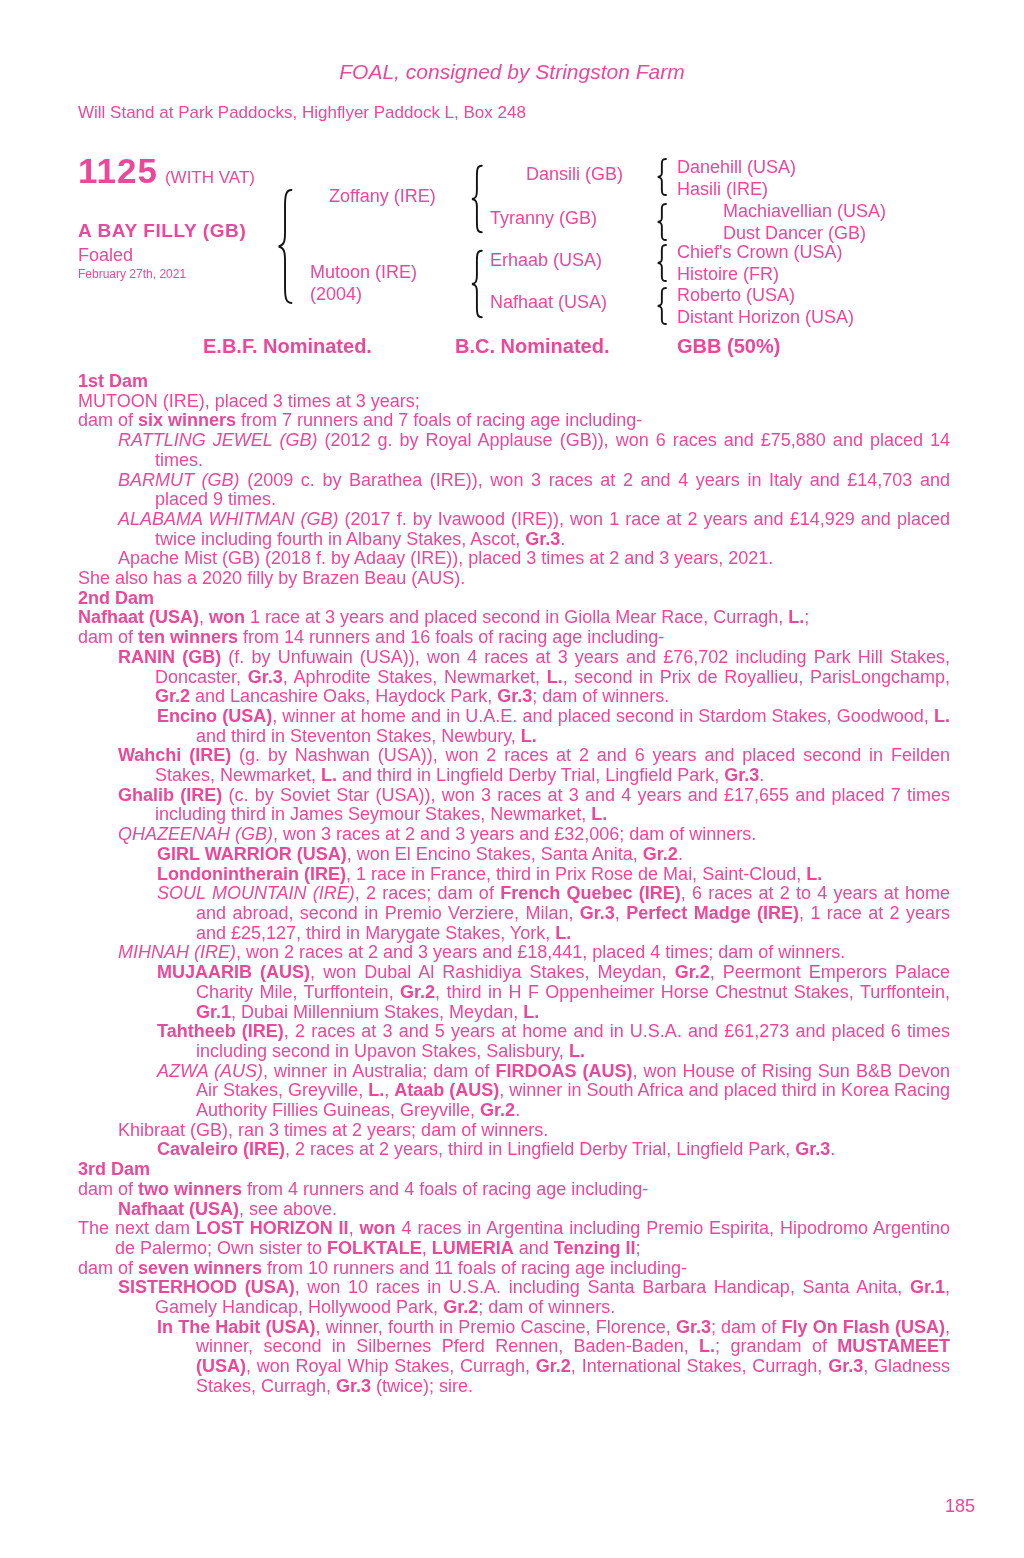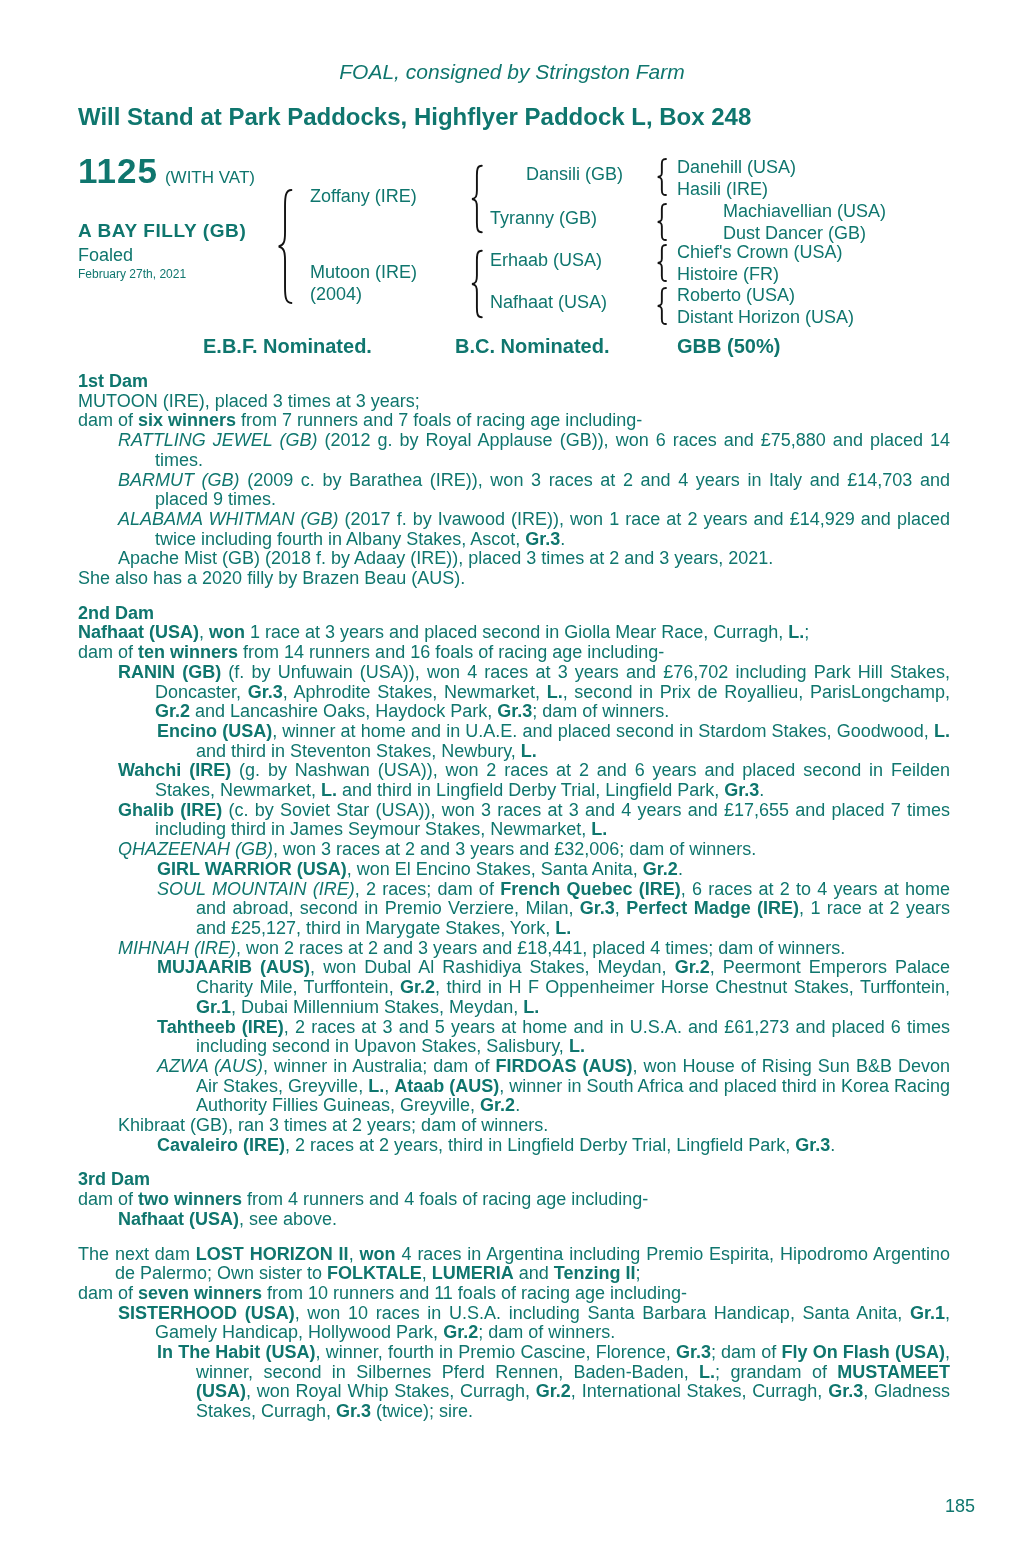--- a/index.html
+++ b/index.html
@@ -1,25 +1,25 @@
 <!DOCTYPE html>
 <html><head>
 <meta charset="utf-8">
 <style>
   * { box-sizing: border-box; }
   html, body { margin:0; padding:0; background:#d8d8d8; }
   .page {
     position:relative; width:1024px; height:1558px; margin:0 auto;
-    background:#ffffff; color:#0f766e; overflow:hidden;
+    background:#ffffff; color:#ec4899; overflow:hidden;
     font-family:"Liberation Sans","DejaVu Sans",sans-serif;
   }
   .consign-title { position:absolute; top:60px; left:0; width:100%;
     text-align:center; font-style:italic; font-size:21px; }
   .stand-line { position:absolute; top:103px; left:78px;
-    font-weight:700; font-size:24px;text-align:right; }
+    font-weight:400; font-size:17px;text-align:right; }
 
   .lot-row { position:absolute; left:78px; top:151px; white-space:nowrap; }
   .lot-number { font-size:35px; font-weight:700; letter-spacing:1px; }
   .lot-vat { font-size:17px; margin-left:7px; }
   .horse-desc { position:absolute; left:78px; top:220px;
     font-weight:700; font-size:19px; letter-spacing:0.6px; }
   .foaled-label { position:absolute; left:78px; top:245px; font-size:18px; }
   .foaled-date  { position:absolute; left:78px; top:267px; font-size:12px; }
 
   .ped-name { position:absolute; font-size:18px; line-height:21.5px; white-space:nowrap; }
@@ -28,21 +28,21 @@
   .brace path { stroke:#131313; fill:none; stroke-width:1.9;
     vector-effect:non-scaling-stroke; stroke-linecap:round; }
 
   .nom { position:absolute; top:335px; font-weight:700; font-size:20px; white-space:nowrap; }
   .nom-ebf { left:203px; } .nom-bc { left:455px; } .nom-gbb { left:677px; }
 
   .body-copy { position:absolute; left:78px; top:372px; width:872px;
     font-size:18px; line-height:19.7px; }
   .body-copy p { margin:0; text-align:justify; }
   .damh { margin:0; font-size:18px; font-weight:700; line-height:19.7px; }
-  .gap { margin-top:15px; }
+  .gap { }
   .p0 { }
   .pA { padding-left:37px;  text-indent:-37px; }
   .p1 { padding-left:77px;  text-indent:-37px; }
   .p2 { padding-left:118px; text-indent:-39px; }
   .b { font-weight:700; }
   .i { font-style:italic; }
 
   .page-number { position:absolute; top:1496px; left:945px; font-size:18px; }
 </style>
 </head>
@@ -75,21 +75,21 @@
   <svg class="brace" style="left:656px;top:203px;width:11px;height:38px;" viewBox="0 0 16 100" preserveAspectRatio="none">
       <path d="M14.5,2.5 C9,2.5 8.5,8 8.5,16 L8.5,38 C8.5,46 7.5,49 2.5,50 C7.5,51 8.5,54 8.5,62 L8.5,84 C8.5,92 9,97.5 14.5,97.5"></path>
     </svg>
   <svg class="brace" style="left:656px;top:244px;width:11px;height:38px;" viewBox="0 0 16 100" preserveAspectRatio="none">
       <path d="M14.5,2.5 C9,2.5 8.5,8 8.5,16 L8.5,38 C8.5,46 7.5,49 2.5,50 C7.5,51 8.5,54 8.5,62 L8.5,84 C8.5,92 9,97.5 14.5,97.5"></path>
     </svg>
   <svg class="brace" style="left:656px;top:287px;width:11px;height:38px;" viewBox="0 0 16 100" preserveAspectRatio="none">
       <path d="M14.5,2.5 C9,2.5 8.5,8 8.5,16 L8.5,38 C8.5,46 7.5,49 2.5,50 C7.5,51 8.5,54 8.5,62 L8.5,84 C8.5,92 9,97.5 14.5,97.5"></path>
     </svg>
 
-  <div class="ped-name" style="left:310px;top:186px;">Zoffany (IRE)</div>
+  <div class="ped-name" style="left:329px;top:186px;">Zoffany (IRE)</div>
   <div class="ped-name" style="left:310px;top:262px;">
     <div>Mutoon (IRE)</div>
     <div>(2004)</div>
   </div>
   <div class="ped-name" style="left:490px;top:164px;margin-left:36px;">Dansili (GB)</div>
   <div class="ped-name" style="left:490px;top:208px;">Tyranny (GB)</div>
   <div class="ped-name" style="left:490px;top:250px;">Erhaab (USA)</div>
   <div class="ped-name" style="left:490px;top:292px;">Nafhaat (USA)</div>
 
   <div class="ped-name" style="left:677px;top:157px;">
@@ -129,20 +129,21 @@
     <section class="gap">
       <h2 class="damh">2nd Dam</h2>
       <p class="p0"><span class="b">Nafhaat (USA)</span><span>, </span><span class="b">won</span><span> 1 race at 3 years and placed second in Giolla Mear Race, Curragh, </span><span class="b">L.</span><span>;</span></p>
       <p class="p0"><span>dam of </span><span class="b">ten winners</span><span> from 14 runners and 16 foals of racing age including-</span></p>
       <p class="p1"><span class="b">RANIN (GB)</span><span> (f. by Unfuwain (USA)), won 4 races at 3 years and £76,702 including Park Hill Stakes, Doncaster, </span><span class="b">Gr.3</span><span>, Aphrodite Stakes, Newmarket, </span><span class="b">L.</span><span>, second in Prix de Royallieu, ParisLongchamp, </span><span class="b">Gr.2</span><span> and Lancashire Oaks, Haydock Park, </span><span class="b">Gr.3</span><span>; dam of winners.</span></p>
       <p class="p2"><span class="b">Encino (USA)</span><span>, winner at home and in U.A.E. and placed second in Stardom Stakes, Goodwood, </span><span class="b">L.</span><span> and third in Steventon Stakes, Newbury, </span><span class="b">L.</span></p>
       <p class="p1"><span class="b">Wahchi (IRE)</span><span> (g. by Nashwan (USA)), won 2 races at 2 and 6 years and placed second in Feilden Stakes, Newmarket, </span><span class="b">L.</span><span> and third in Lingfield Derby Trial, Lingfield Park, </span><span class="b">Gr.3</span><span>.</span></p>
       <p class="p1"><span class="b">Ghalib (IRE)</span><span> (c. by Soviet Star (USA)), won 3 races at 3 and 4 years and £17,655 and placed 7 times including third in James Seymour Stakes, Newmarket, </span><span class="b">L.</span></p>
       <p class="p1"><span class="i">QHAZEENAH (GB)</span><span>, won 3 races at 2 and 3 years and £32,006; dam of winners.</span></p>
       <p class="p2"><span class="b">GIRL WARRIOR (USA)</span><span>, won El Encino Stakes, Santa Anita, </span><span class="b">Gr.2</span><span>.</span></p>
+      <p class="p2"><span class="b">Londonintherain (IRE)</span><span>, 1 race in France, third in Prix Rose de Mai, Saint-Cloud, </span><span class="b">L.</span></p>
       <p class="p2"><span class="i">SOUL MOUNTAIN (IRE)</span><span>, 2 races; dam of </span><span class="b">French Quebec (IRE)</span><span>, 6 races at 2 to 4 years at home and abroad, second in Premio Verziere, Milan, </span><span class="b">Gr.3</span><span>, </span><span class="b">Perfect Madge (IRE)</span><span>, 1 race at 2 years and £25,127, third in Marygate Stakes, York, </span><span class="b">L.</span></p>
       <p class="p1"><span class="i">MIHNAH (IRE)</span><span>, won 2 races at 2 and 3 years and £18,441, placed 4 times; dam of winners.</span></p>
       <p class="p2"><span class="b">MUJAARIB (AUS)</span><span>, won Dubal Al Rashidiya Stakes, Meydan, </span><span class="b">Gr.2</span><span>, Peermont Emperors Palace Charity Mile, Turffontein, </span><span class="b">Gr.2</span><span>, third in H F Oppenheimer Horse Chestnut Stakes, Turffontein, </span><span class="b">Gr.1</span><span>, Dubai Millennium Stakes, Meydan, </span><span class="b">L.</span></p>
       <p class="p2"><span class="b">Tahtheeb (IRE)</span><span>, 2 races at 3 and 5 years at home and in U.S.A. and £61,273 and placed 6 times including second in Upavon Stakes, Salisbury, </span><span class="b">L.</span></p>
       <p class="p2"><span class="i">AZWA (AUS)</span><span>, winner in Australia; dam of </span><span class="b">FIRDOAS (AUS)</span><span>, won House of Rising Sun B&amp;B Devon Air Stakes, Greyville, </span><span class="b">L.</span><span>, </span><span class="b">Ataab (AUS)</span><span>, winner in South Africa and placed third in Korea Racing Authority Fillies Guineas, Greyville, </span><span class="b">Gr.2</span><span>.</span></p>
       <p class="p1"><span>Khibraat (GB), ran 3 times at 2 years; dam of winners.</span></p>
       <p class="p2"><span class="b">Cavaleiro (IRE)</span><span>, 2 races at 2 years, third in Lingfield Derby Trial, Lingfield Park, </span><span class="b">Gr.3</span><span>.</span></p>
     </section>
 
     <section class="gap">

